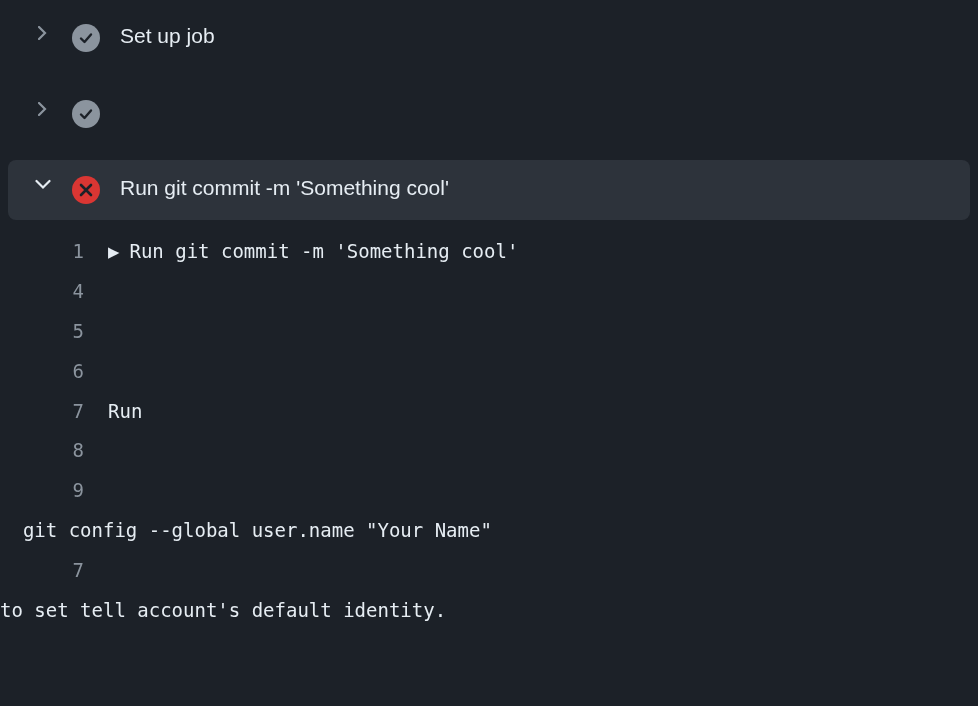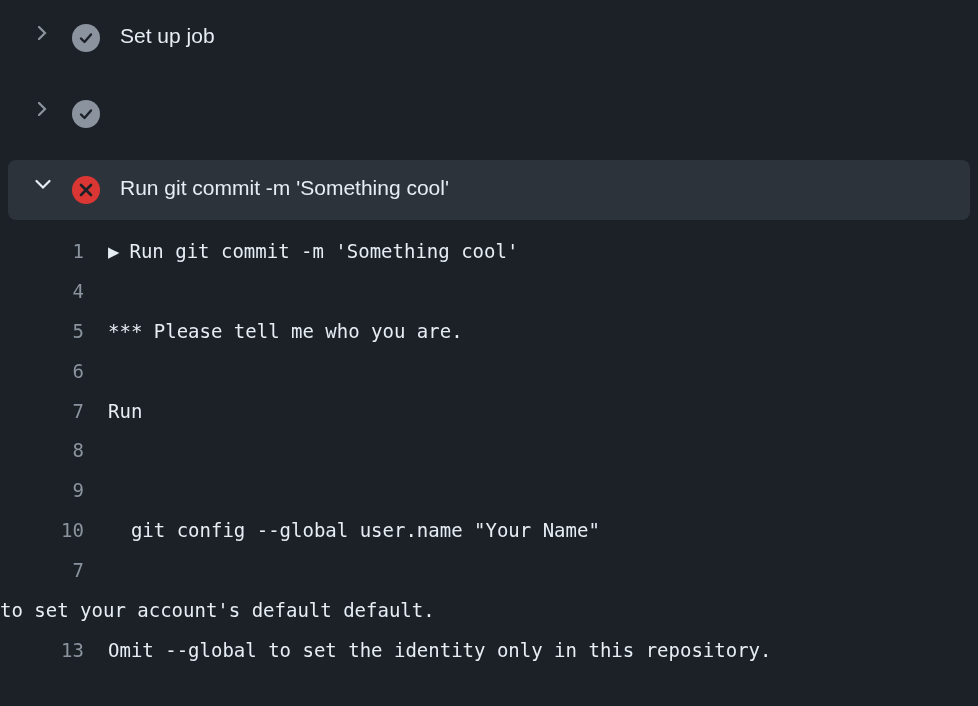--- a/index.html
+++ b/index.html
@@ -138,45 +138,39 @@
   <div class="log-line">
     <span class="line-num">1</span>
     <span class="line-content"><span class="triangle">▶</span><span>Run git commit -m 'Something cool'</span></span>
   </div>
   <div class="log-line">
     <span class="line-num">4</span>
     <span class="line-content"></span>
   </div>
   <div class="log-line">
     <span class="line-num">5</span>
-    <span class="line-content">*** Please tell me who you are.</span>
   </div>
   <div class="log-line">
     <span class="line-num">6</span>
     <span class="line-content"></span>
   </div>
   <div class="log-line">
     <span class="line-num">7</span>
     <span class="line-content">Run</span>
   </div>
   <div class="log-line">
     <span class="line-num">8</span>
     <span class="line-content"></span>
   </div>
   <div class="log-line">
     <span class="line-num">9</span>
   </div>
   <div class="log-line">
-    <span class="line-num">10</span>
     <span class="line-content">  git config --global user.name "Your Name"</span>
   </div>
   <div class="log-line">
     <span class="line-num">7</span>
     <span class="line-content"></span>
   </div>
   <div class="log-line">
-    <span class="line-content">to set your account's default default.</span>
-  </div>
-  <div class="log-line">
-    <span class="line-num">13</span>
-    <span class="line-content">Omit --global to set the identity only in this repository.</span>
+    <span class="line-content">to set tell account's default identity.</span>
   </div>
 </div>
 
 </body></html>

